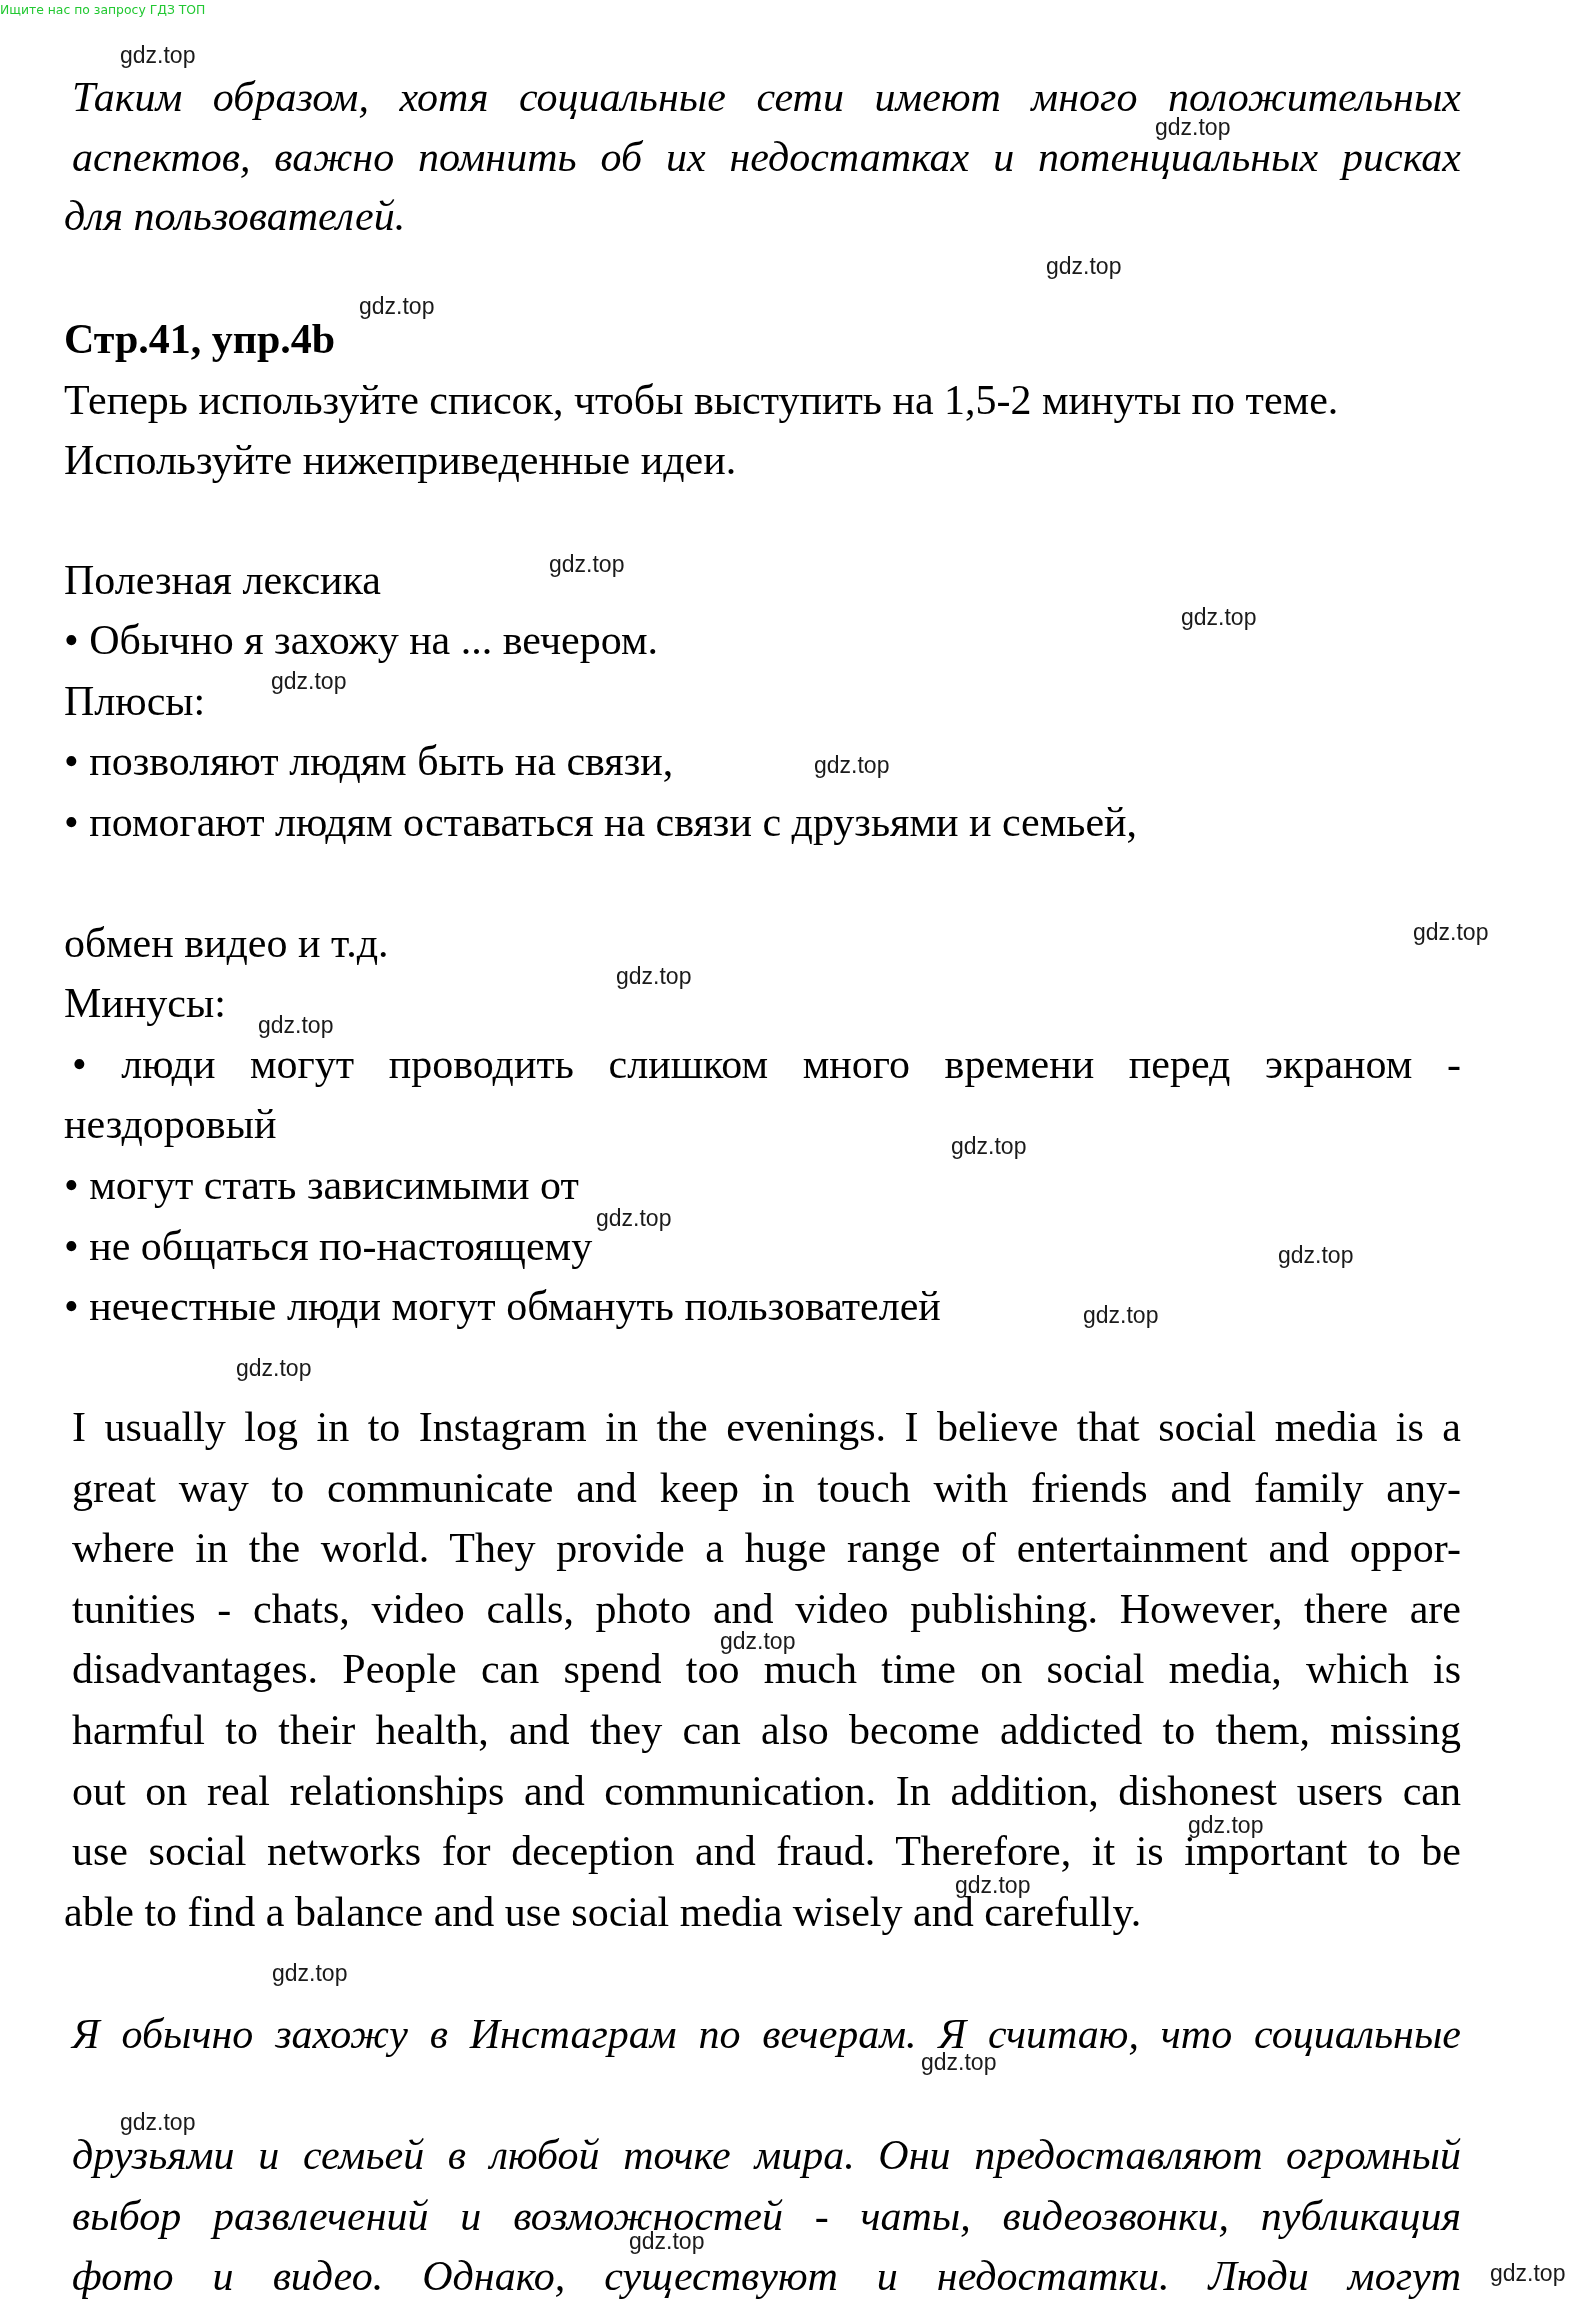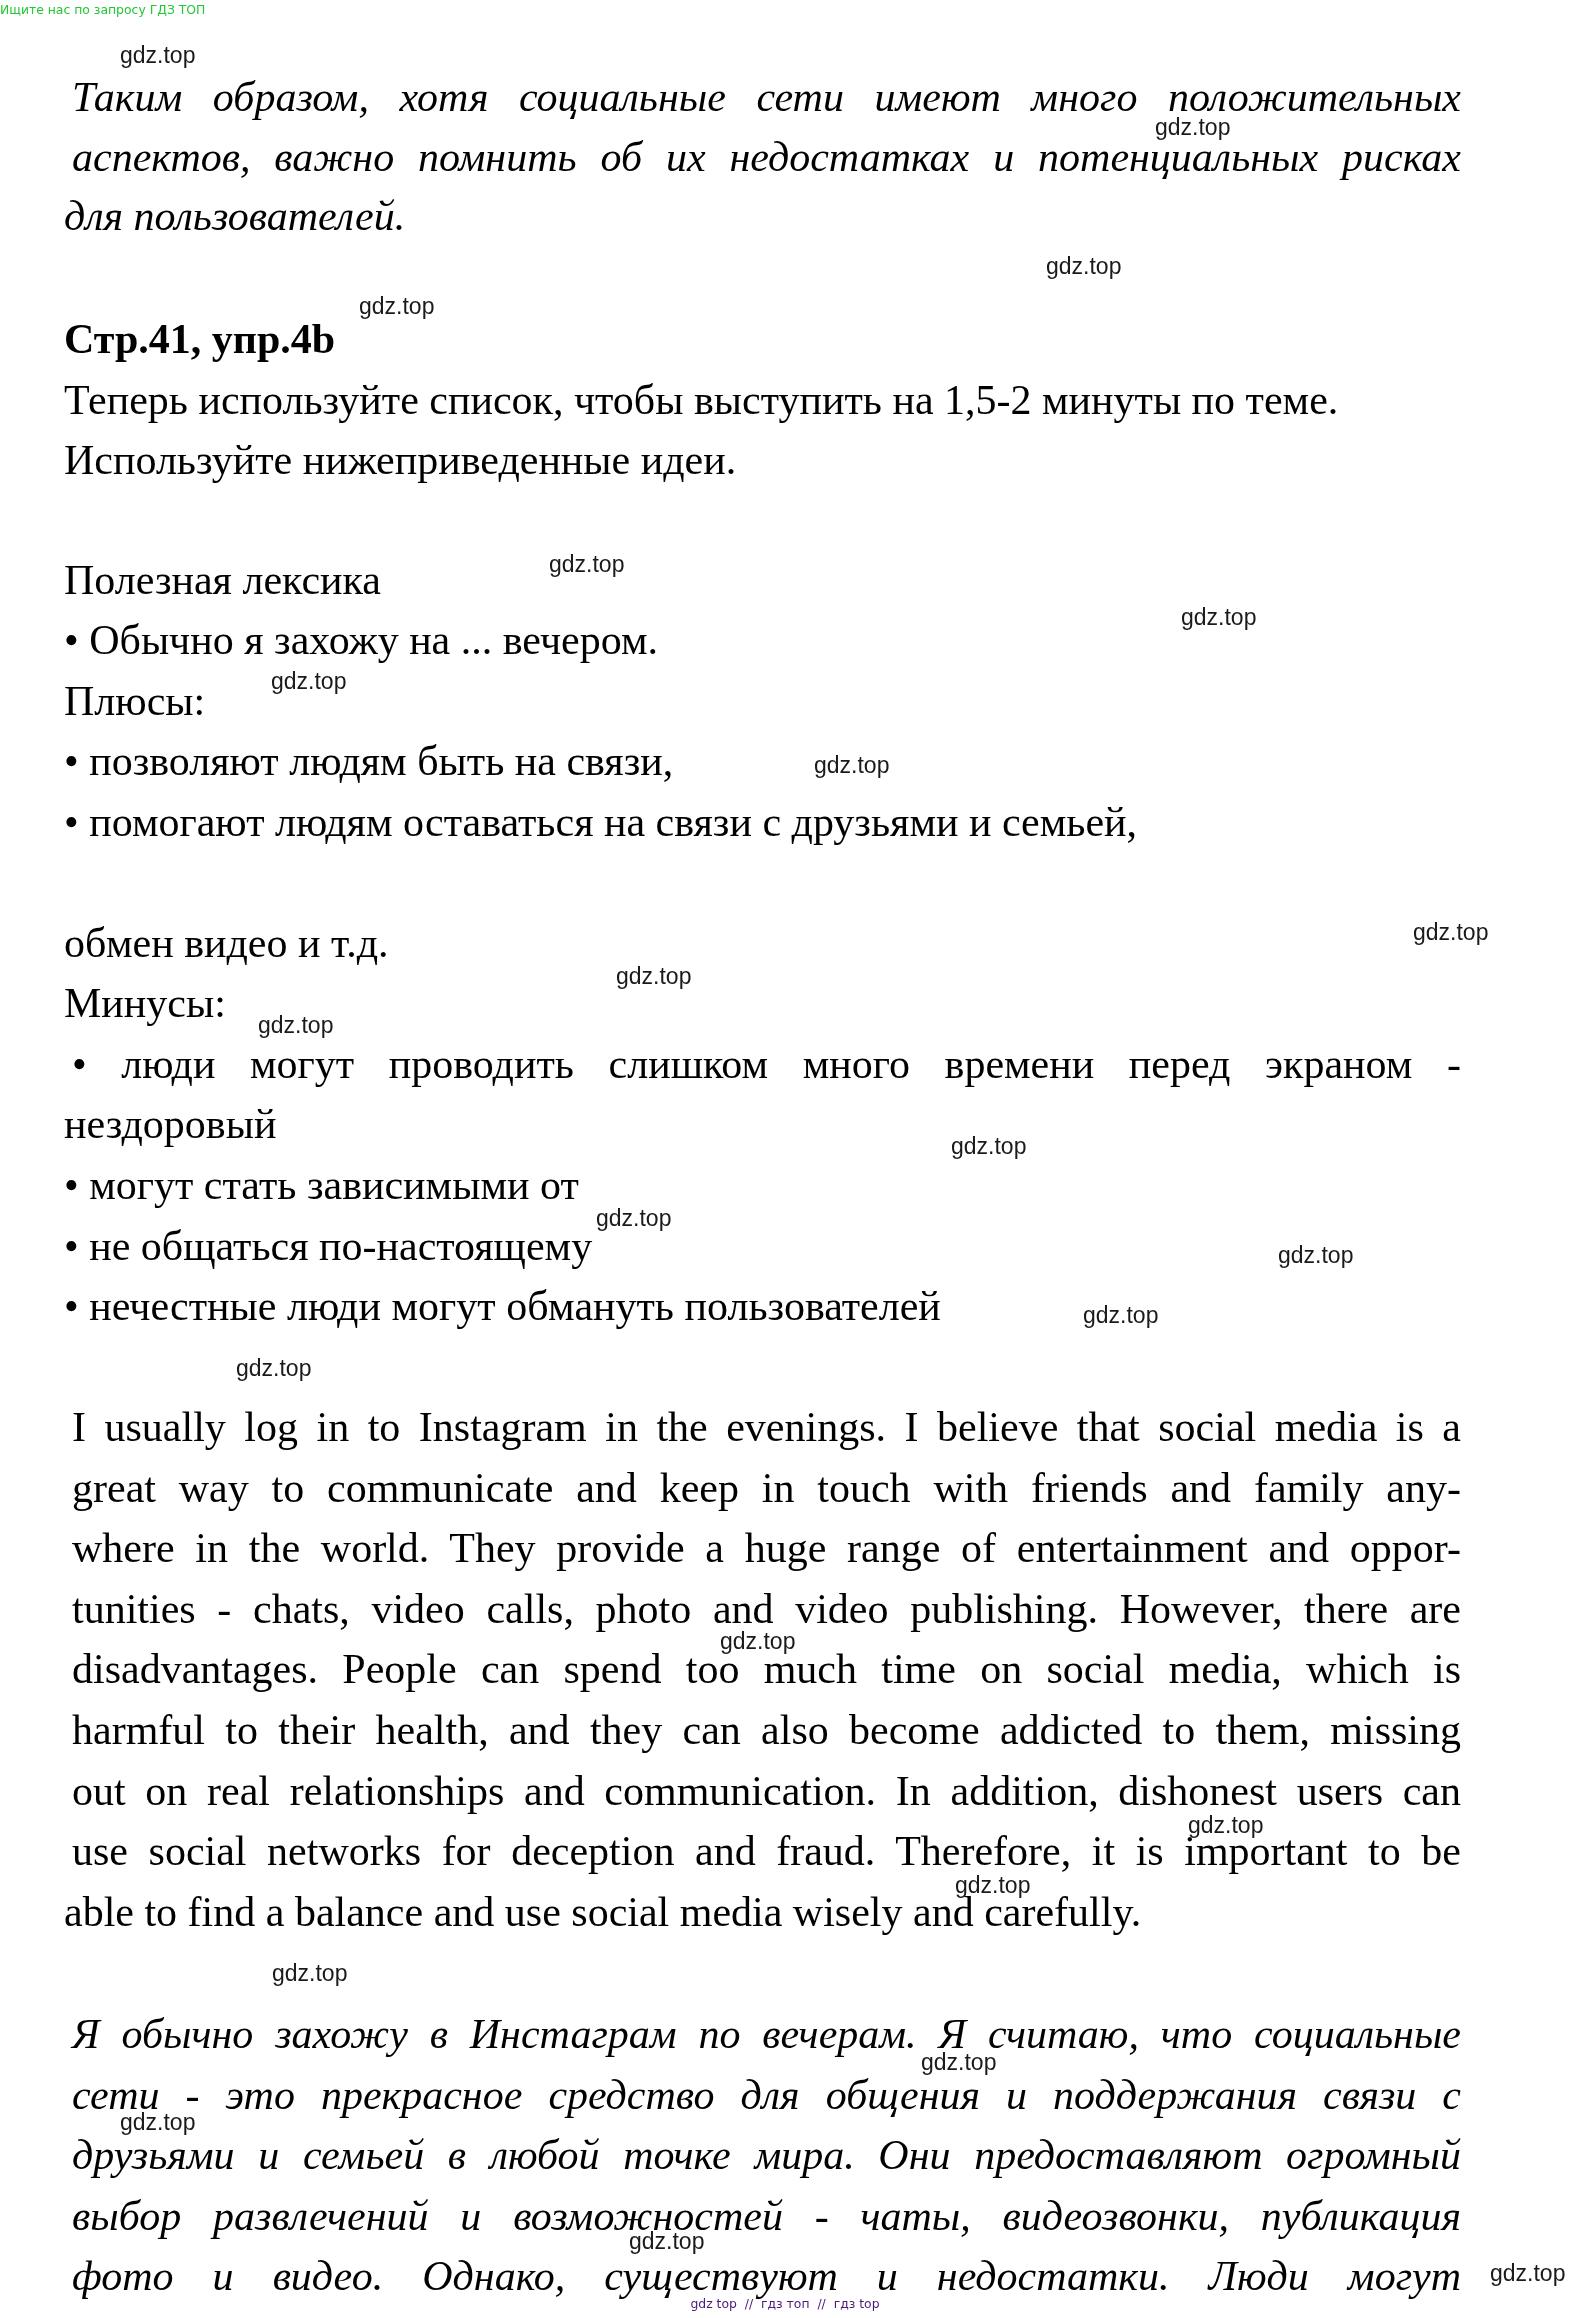--- a/index.html
+++ b/index.html
@@ -48,21 +48,20 @@
   <div class="line just" style="top:1458px">great way to communicate and keep in touch with friends and family any-</div>
   <div class="line just" style="top:1518px">where in the world. They provide a huge range of entertainment and oppor-</div>
   <div class="line just" style="top:1579px">tunities - chats, video calls, photo and video publishing. However, there are</div>
   <div class="line just" style="top:1639px">disadvantages. People can spend too much time on social media, which is</div>
   <div class="line just" style="top:1700px">harmful to their health, and they can also become addicted to them, missing</div>
   <div class="line just" style="top:1761px">out on real relationships and communication. In addition, dishonest users can</div>
   <div class="line just" style="top:1821px">use social networks for deception and fraud. Therefore, it is important to be</div>
   <div class="line" style="top:1882px">able to find a balance and use social media wisely and carefully.</div>
 
   <div class="line it just" style="top:2004px">Я обычно захожу в Инстаграм по вечерам. Я считаю, что социальные</div>
-  <div class="line it just" style="top:2065px">сети - это прекрасное средство для общения и поддержания связи с</div>
   <div class="line it just" style="top:2125px">друзьями и семьей в любой точке мира. Они предоставляют огромный</div>
   <div class="line it just" style="top:2186px">выбор развлечений и возможностей - чаты, видеозвонки, публикация</div>
   <div class="line it just" style="top:2246px">фото и видео. Однако, существуют и недостатки. Люди могут</div>
 
   <div class="wm" style="left:120px;top:42px">gdz.top</div>
   <div class="wm" style="left:1155px;top:114px">gdz.top</div>
   <div class="wm" style="left:1046px;top:253px">gdz.top</div>
   <div class="wm" style="left:359px;top:293px">gdz.top</div>
   <div class="wm" style="left:549px;top:551px">gdz.top</div>
   <div class="wm" style="left:1181px;top:604px">gdz.top</div>
@@ -78,15 +77,14 @@
   <div class="wm" style="left:236px;top:1355px">gdz.top</div>
   <div class="wm" style="left:720px;top:1628px">gdz.top</div>
   <div class="wm" style="left:1188px;top:1812px">gdz.top</div>
   <div class="wm" style="left:955px;top:1872px">gdz.top</div>
   <div class="wm" style="left:272px;top:1960px">gdz.top</div>
   <div class="wm" style="left:921px;top:2049px">gdz.top</div>
   <div class="wm" style="left:120px;top:2109px">gdz.top</div>
   <div class="wm" style="left:629px;top:2228px">gdz.top</div>
   <div class="wm" style="left:1490px;top:2260px">gdz.top</div>
 
-  <div class="footer">gdz top  //  гдз топ  //  гдз top</div>
 </div>
 
 
 </body></html>

